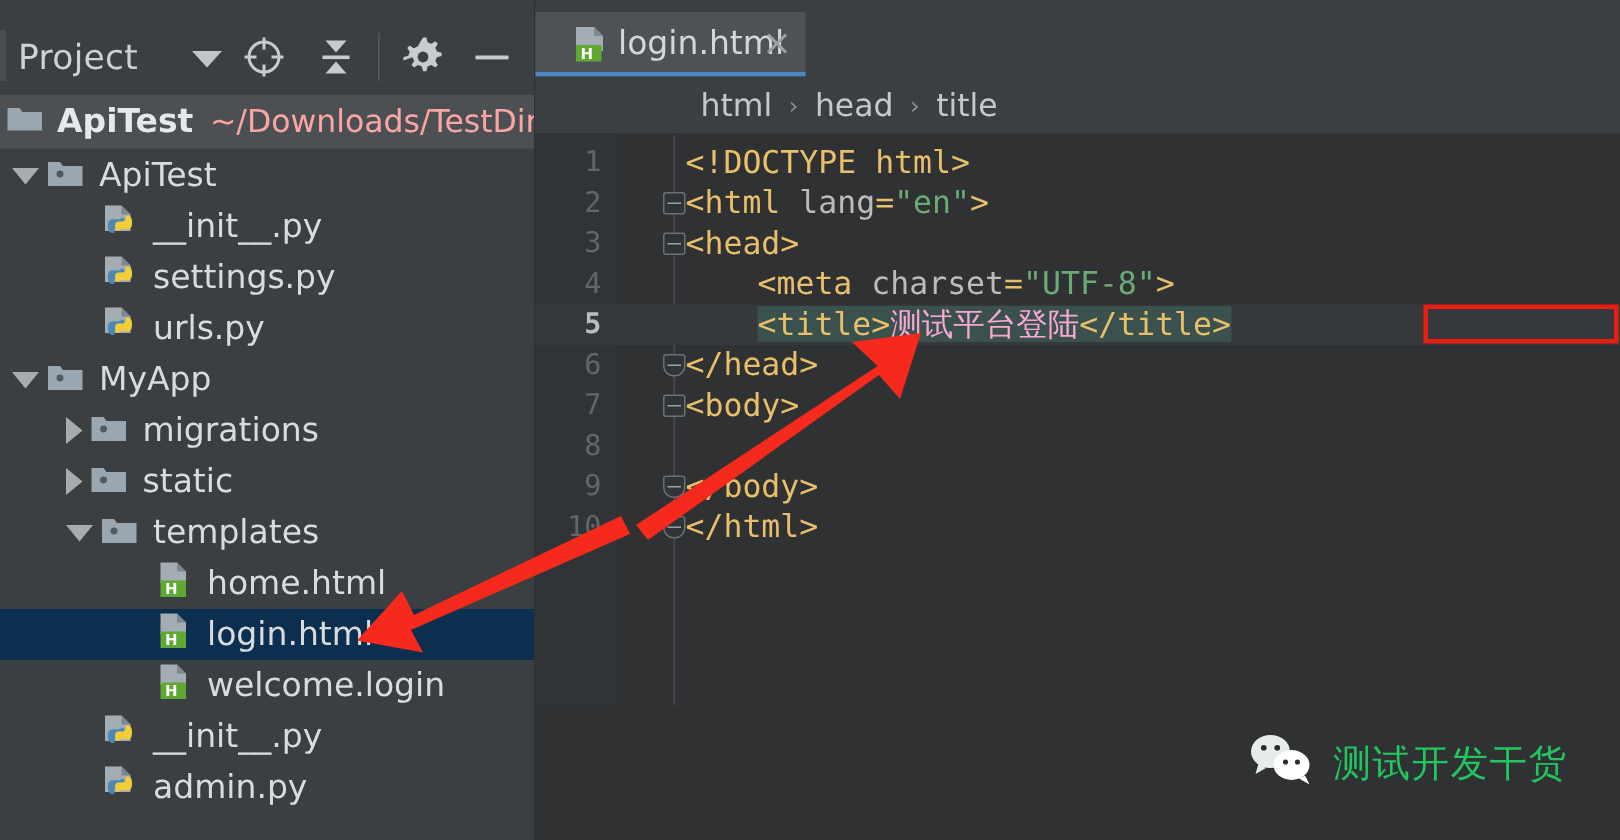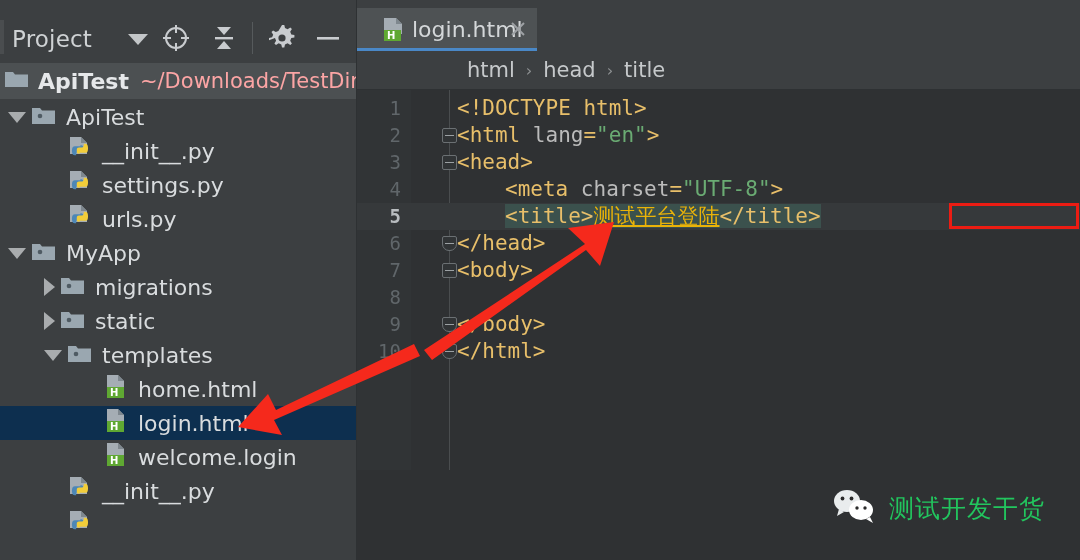--- a/index.html
+++ b/index.html
@@ -182,21 +182,21 @@
   .ctext {
     position: absolute; left: 100px;
     font-family: "DejaVu Sans Mono", "Liberation Mono", monospace;
     font-size: 21px;
     line-height: 27px;
     color: #e8bf6a;
     white-space: pre;
   }
   .attr { color: #bbbbbb; }
   .val  { color: #6aab73; }
-  .txt  { color: #eab308; text-decoration: underline; }
+  .txt  { color: #f9a8d4; }
   .sel-bg { background: #3b514d; }
   .fold {
     position: absolute; left: 85px;
     width: 15px; height: 15px;
     box-sizing: border-box;
     border: 1px solid #6b7073;
     border-radius: 2px;
     background: #313436;
   }
   .fold::after {
@@ -421,20 +421,21 @@
         </div>
         <div class="row">
           <span style="flex: 0 0 auto; width: 44px;"></span>
           <span class="twisty none"></span>
           <span class="ico"><svg width="26" height="26" viewBox="0 0 26 26">
               <path d="M3 1h11l6 6v11H3z" fill="#a5adb4"></path>
               <path d="M14 1l6 6h-6z" fill="#7e878e"></path>
               <path d="M13 10c4 0 4 1.6 4 3.2v2.4c0 1.7-1.4 3-3.1 3h-3.1c-2 0-3.6 1.4-3.6 3.2v2.2h-2.2c-1.7 0-2.9-1.2-3.3-3.1-.5-2.6-.5-4.1 0-6.5.4-2.1 1.9-3.1 3.6-3.1H13z" transform="translate(4,2) scale(0.72)" fill="#4d87b6"></path>
               <path d="M13 10c4 0 4 1.6 4 3.2v2.4c0 1.7-1.4 3-3.1 3h-3.1c-2 0-3.6 1.4-3.6 3.2v2.2h-2.2c-1.7 0-2.9-1.2-3.3-3.1-.5-2.6-.5-4.1 0-6.5.4-2.1 1.9-3.1 3.6-3.1H13z" transform="translate(22,25) scale(-0.72)" fill="#f2cd3a"></path>
             </svg></span>
+          <span class="row-label">admin.py</span>
         </div>
       </div>
   </div>
 
   <div id="sb-divider"></div>
 
   <div id="editor-area">
 
     <div id="tabbar">
       <div id="tab">

